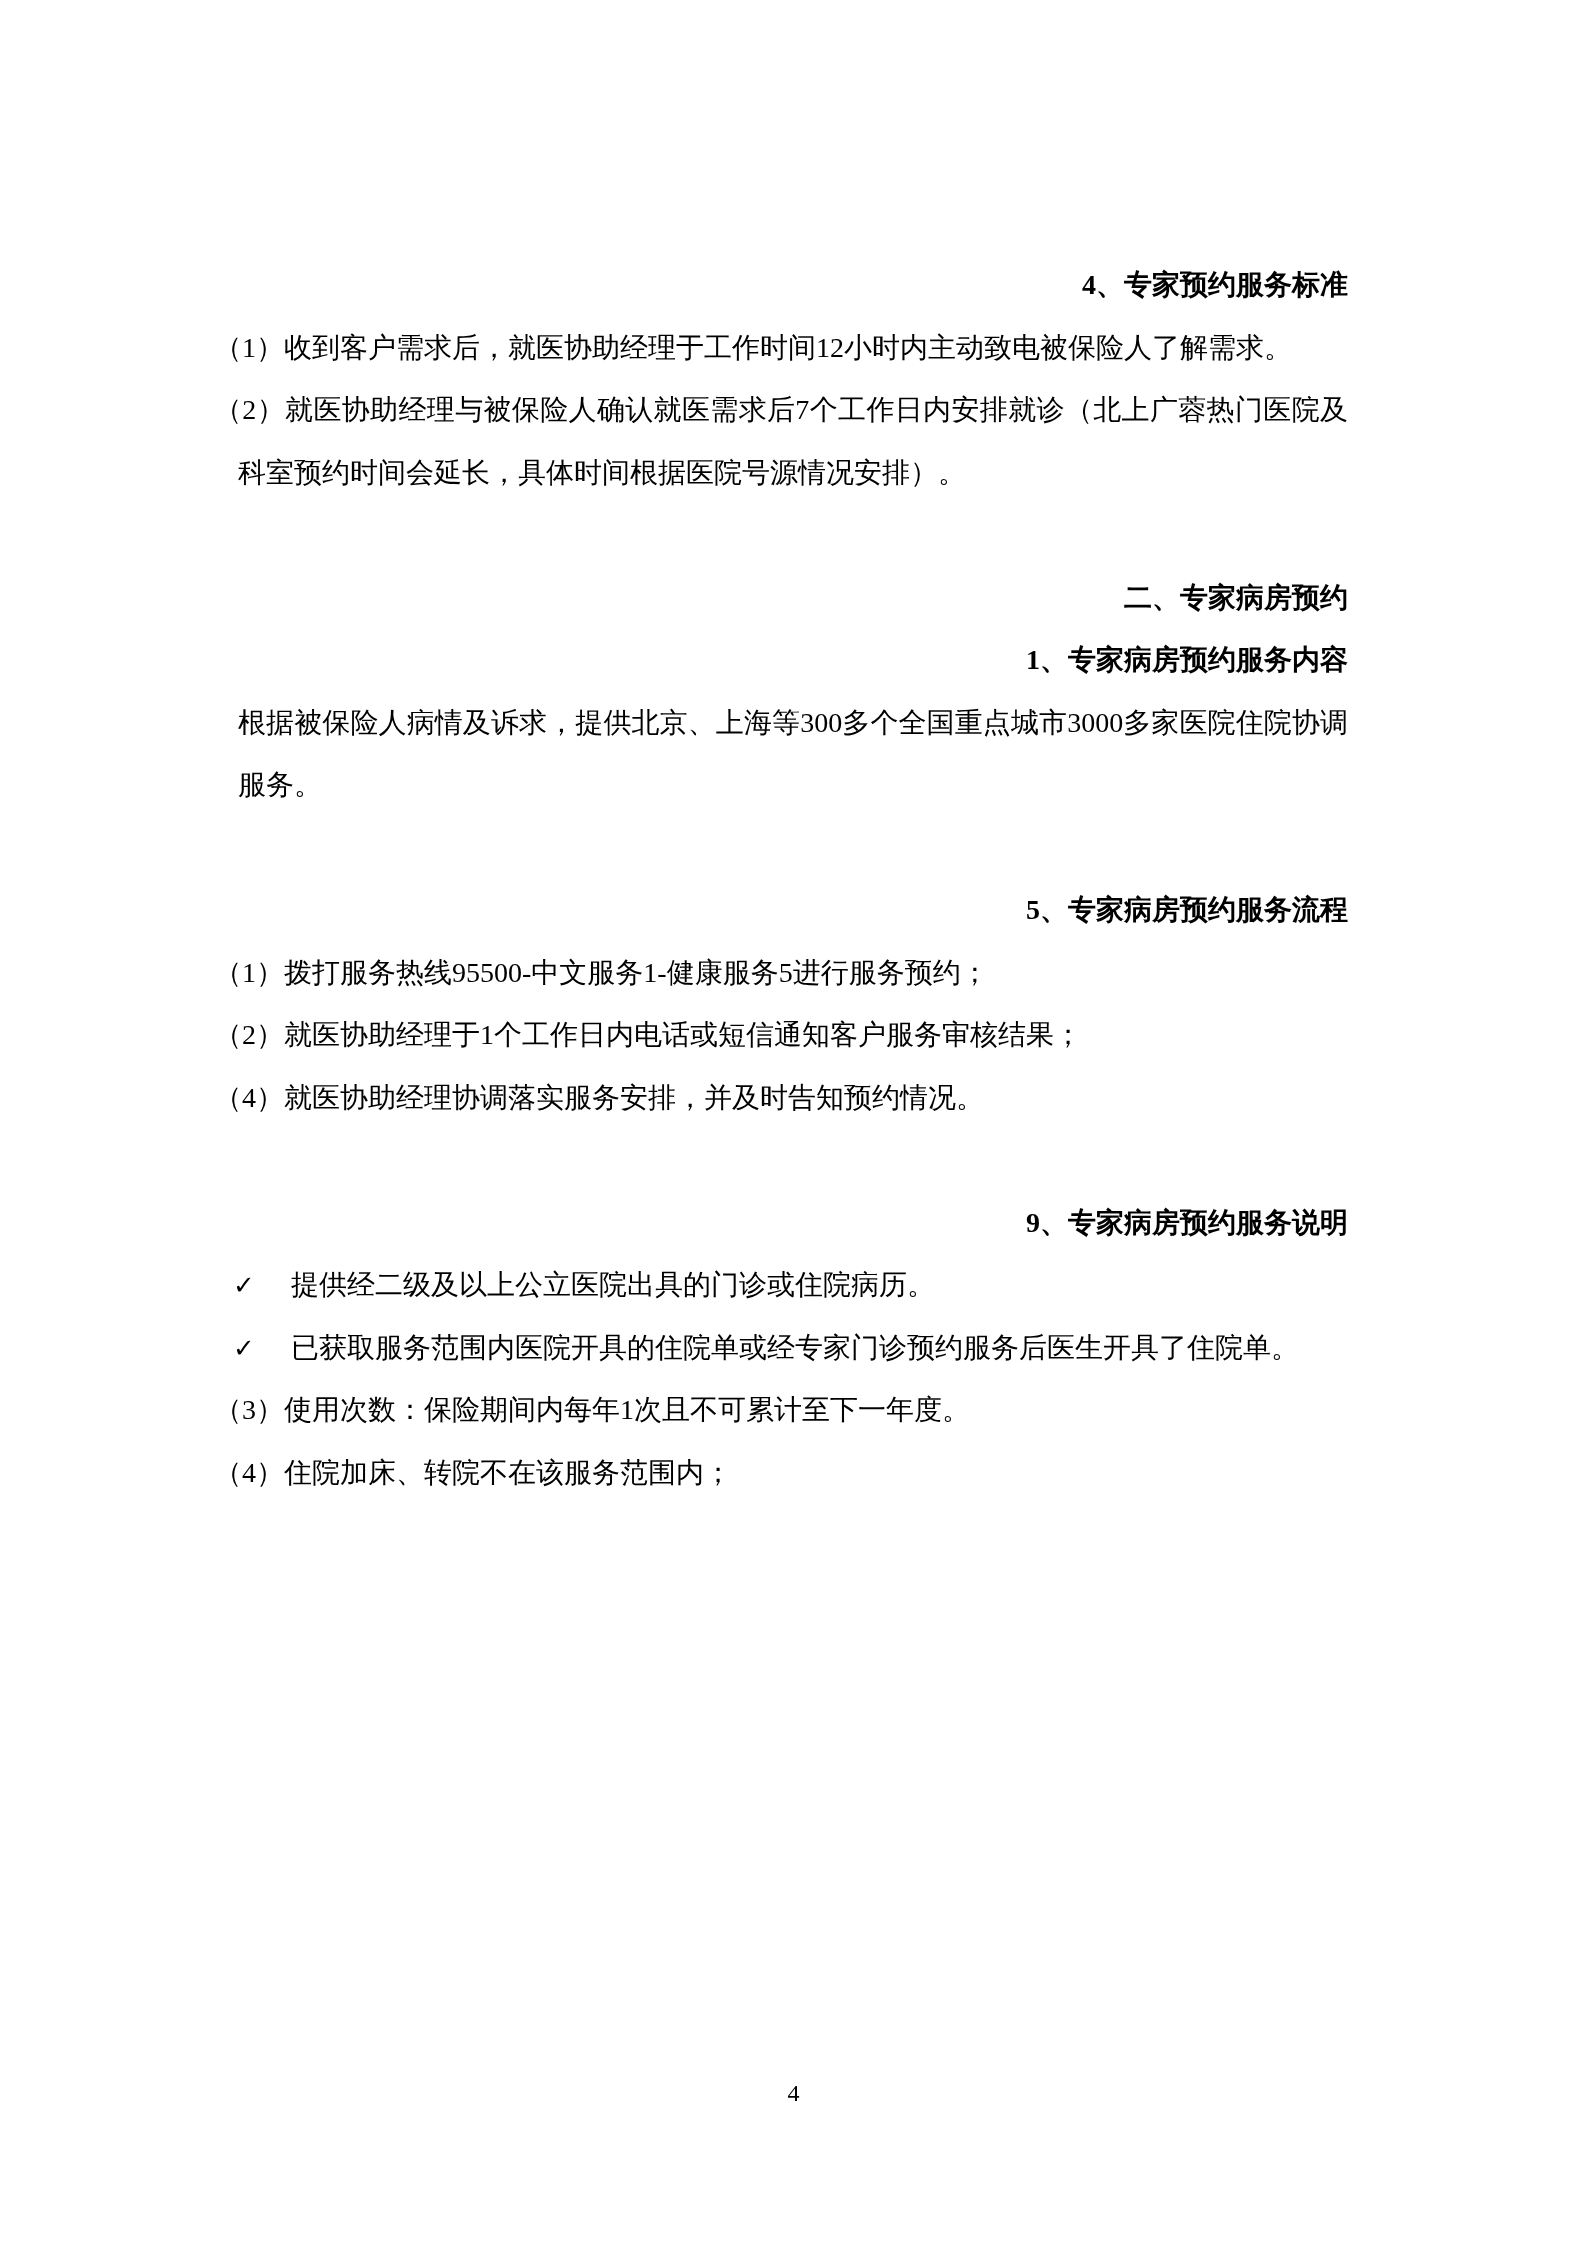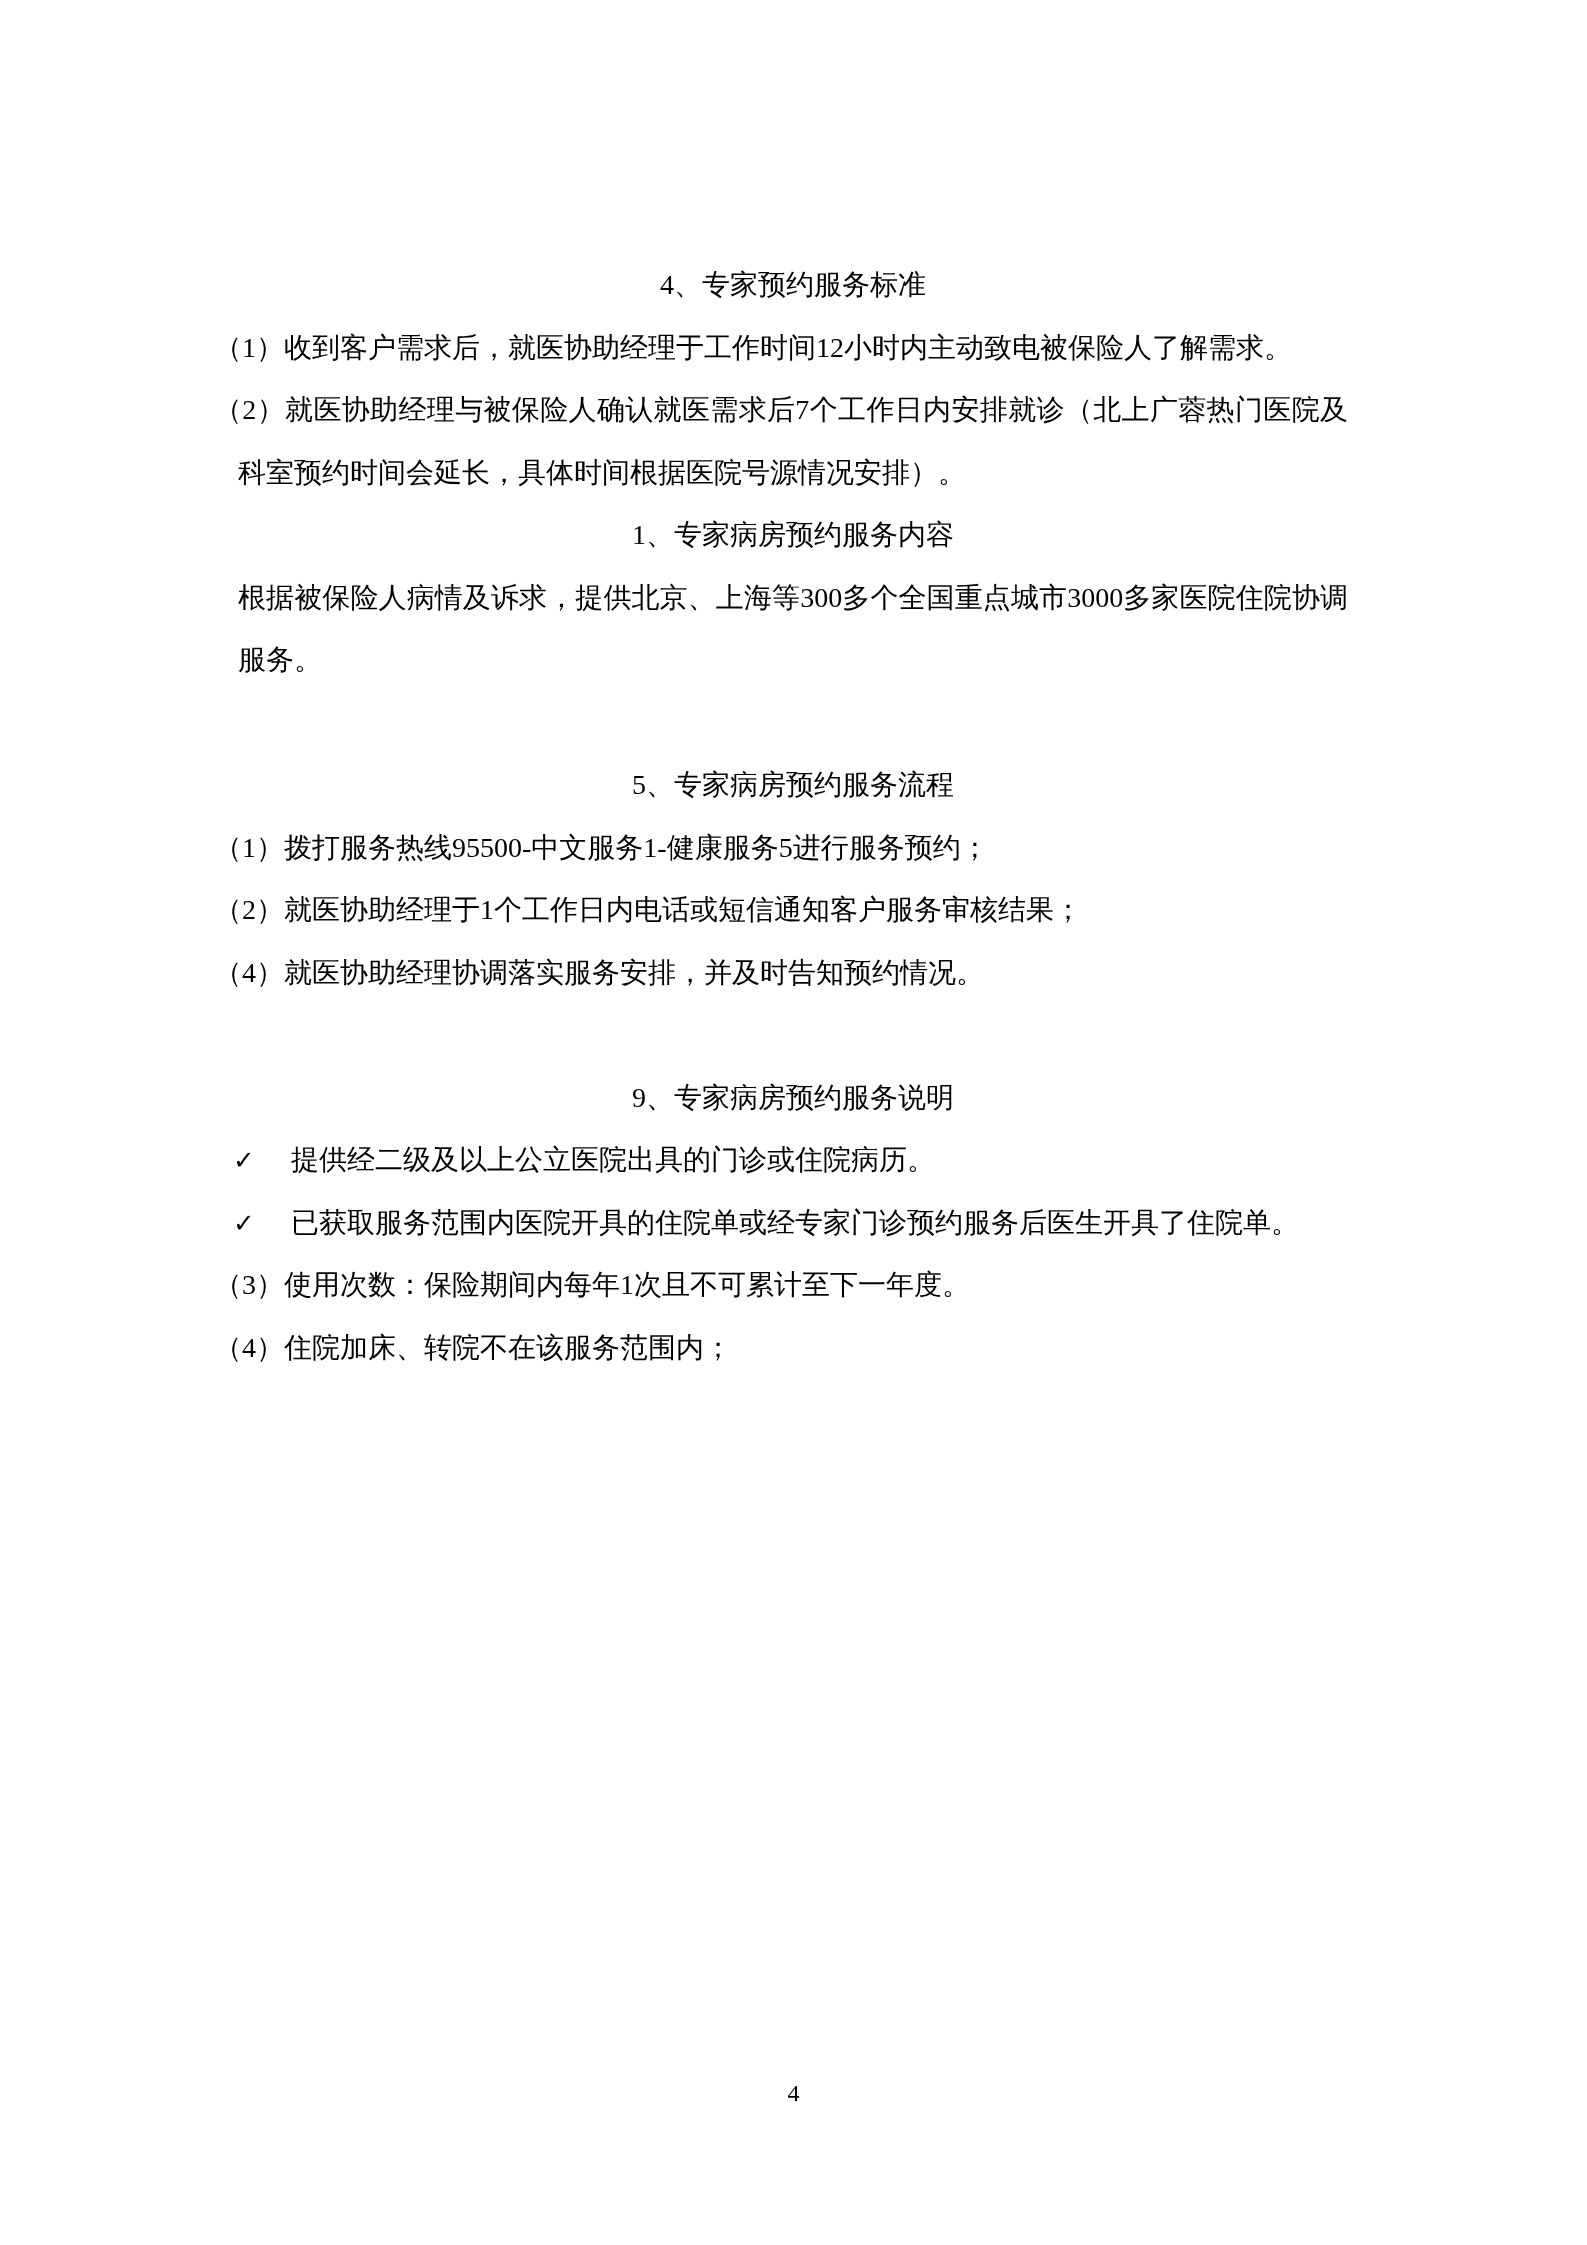--- a/index.html
+++ b/index.html
@@ -16,21 +16,21 @@
   .doc {
     position: absolute;
     left: 238px;
     top: 254px;
     width: 1110px;
     font-size: 28px;
     line-height: 62.5px;
   }
   .line { text-align: justify; }
   .paragraph { font-weight: normal; }
-  .heading { font-weight: normal; text-align: center; }
+  .heading { font-weight: bold; text-align: right; }
   
   .hang { text-indent: -24px; }
   
   .space-before { margin-top: 62.5px; }
   .check { display: flex; text-align: left; }
   .checkmark {
     flex: 0 0 58px;
     margin-left: -5px;
     font-family: "DejaVu Sans", sans-serif;
     font-weight: bold;
@@ -48,20 +48,21 @@
   }
 </style>
 </head>
 <body>
 
 <div class="page">
   <div class="doc">
       <div class="line heading">4、专家预约服务标准</div>
       <div class="line paragraph hang">（1）收到客户需求后，就医协助经理于工作时间12小时内主动致电被保险人了解需求。</div>
       <div class="line paragraph hang">（2）就医协助经理与被保险人确认就医需求后7个工作日内安排就诊（北上广蓉热门医院及科室预约时间会延长，具体时间根据医院号源情况安排）。</div>
+      <div class="line heading space-before">二、专家病房预约</div>
       <div class="line heading">1、专家病房预约服务内容</div>
       <div class="line paragraph">根据被保险人病情及诉求，提供北京、上海等300多个全国重点城市3000多家医院住院协调服务。</div>
       <div class="line heading space-before">5、专家病房预约服务流程</div>
       <div class="line paragraph hang">（1）拨打服务热线95500-中文服务1-健康服务5进行服务预约；</div>
       <div class="line paragraph hang">（2）就医协助经理于1个工作日内电话或短信通知客户服务审核结果；</div>
       <div class="line paragraph hang">（4）就医协助经理协调落实服务安排，并及时告知预约情况。</div>
       <div class="line heading space-before">9、专家病房预约服务说明</div>
       <div class="line check">
         <span class="checkmark">✓</span>
         <span class="check-text">提供经二级及以上公立医院出具的门诊或住院病历。</span>

